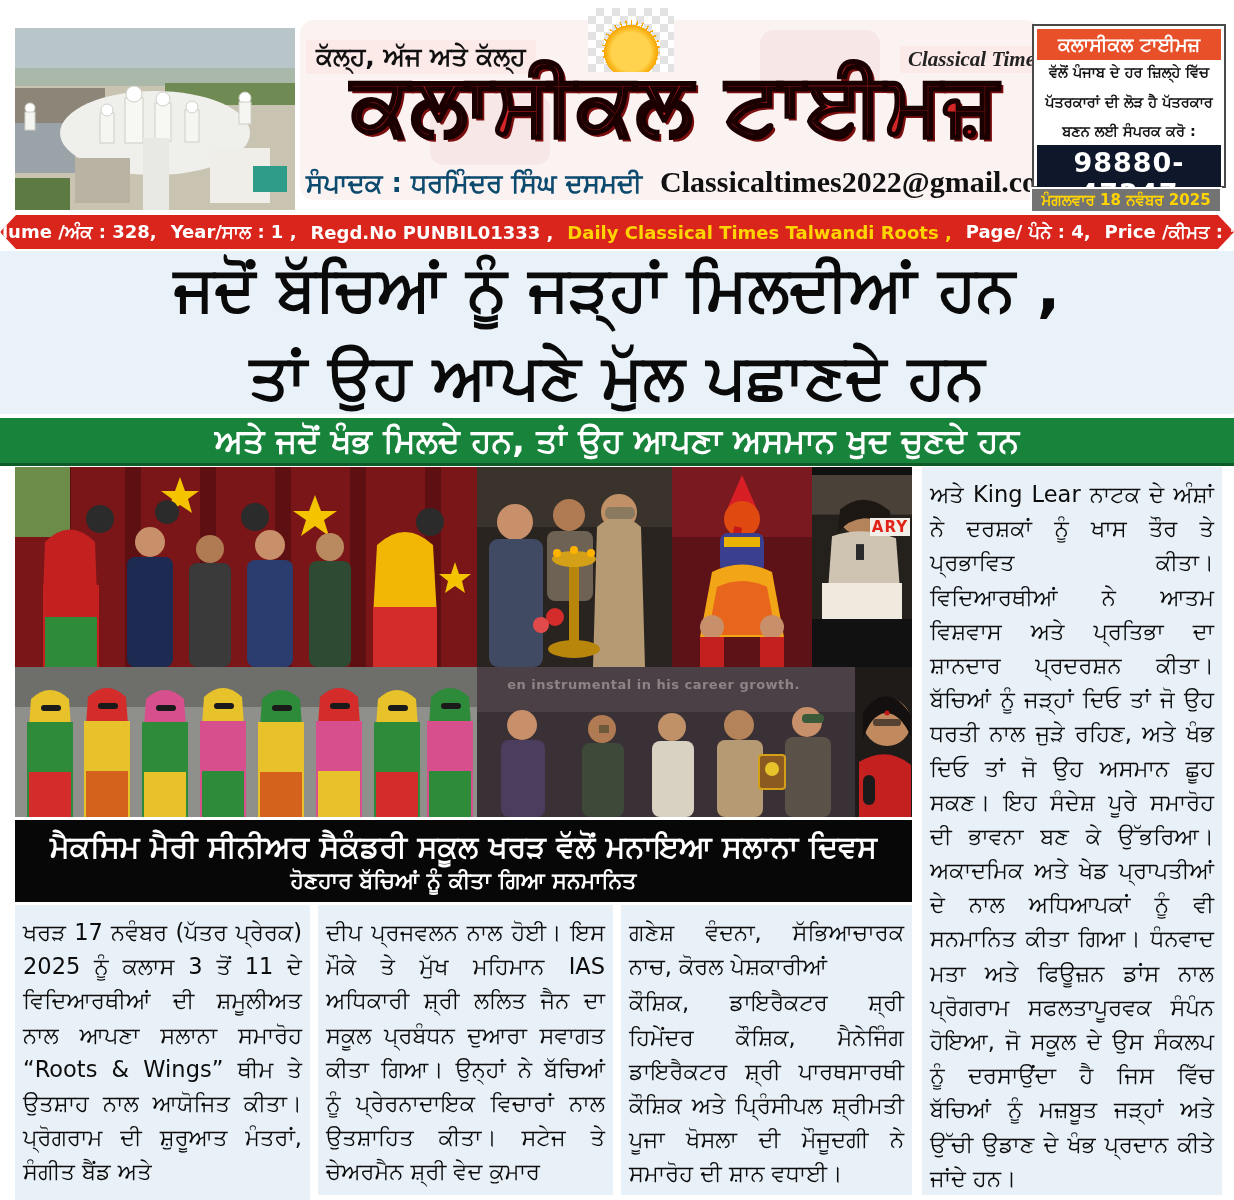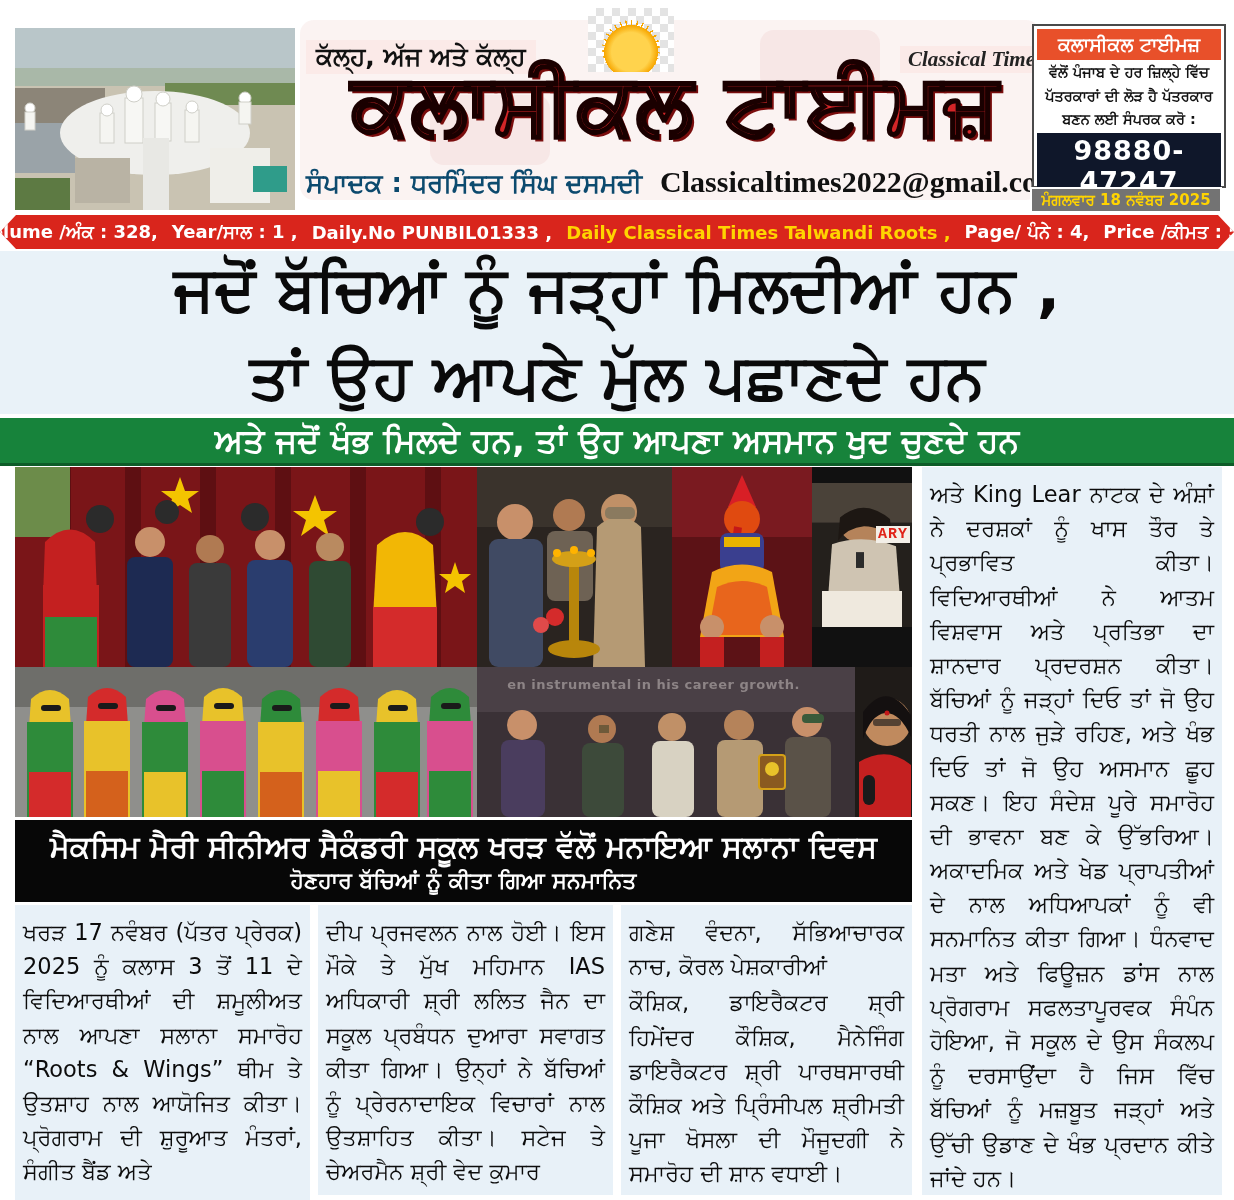--- a/index.html
+++ b/index.html
@@ -24,21 +24,21 @@
   .ct-label{position:absolute;left:900px;top:46px;font-family:"Liberation Serif","DejaVu Serif",serif;
     font-style:italic;font-weight:bold;font-size:21px;color:#222;background:#fbeae8;padding:1px 8px;}
   .editorline{position:absolute;left:306px;top:165px;width:660px;display:flex;align-items:baseline;gap:18px;}
   .editor{font-size:26px;font-weight:bold;color:#0c4a6e;white-space:nowrap;}
   .email{font-family:"Liberation Serif","DejaVu Serif",serif;font-size:30px;font-weight:bold;color:#111;white-space:nowrap;}
 
   .contactbox{position:absolute;left:1032px;top:24px;width:190px;height:160px;background:#ffffff;
     border:2px solid #4a4a4a;box-shadow:0 0 0 2px #ffffff inset;display:flex;flex-direction:column;}
   .cb-title{background:#e8502a;color:#fff;font-weight:bold;font-size:19px;text-align:center;
     padding:4px 2px;margin:3px;}
-  .cb-mid{flex:1;display:flex;flex-direction:column;justify-content:center;gap:4px;
+  .cb-mid{flex:1;display:flex;flex-direction:column;justify-content:center;gap:10px;
     text-align:center;font-size:14.5px;font-weight:bold;color:#111;line-height:1.35;}
   .cb-phone{background:#0f172a;color:#fff;font-weight:900;font-size:27px;text-align:center;
     padding:2px 0;margin:3px;letter-spacing:1px;}
   .datebar{position:absolute;left:1030px;top:187px;width:192px;height:26px;background:#737373;
     border:2px solid #fff;box-sizing:border-box;display:flex;align-items:center;justify-content:center;
     color:#ffd400;font-weight:bold;font-size:15px;white-space:nowrap;}
 
   
   .infobar{position:absolute;left:0;top:215px;width:1234px;height:34px;background:#d9251c;
     clip-path:polygon(16px 0,1218px 0,1234px 17px,1218px 34px,16px 34px,0 17px);
@@ -142,21 +142,21 @@
       </div>
       <div class="cb-phone">98880-47247</div>
     </div>
 
     <div class="datebar">ਮੰਗਲਵਾਰ 18 ਨਵੰਬਰ 2025</div>
   </div>
 
   <div class="infobar">
     <span>Volume /ਅੰਕ : 328,</span>
     <span>Year/ਸਾਲ : 1 ,</span>
-    <span>Daily.No PUNBIL01333 ,</span>
+    <span>Regd.No PUNBIL01333 ,</span>
     <span class="yel">Daily Classical Times Talwandi Roots ,</span>
     <span>Page/ ਪੰਨੇ : 4,</span>
     <span>Price /ਕੀਮਤ : 5/–</span>
   </div>
 
   <div class="headline">
     <div class="h1">ਜਦੋਂ ਬੱਚਿਆਂ ਨੂੰ ਜੜ੍ਹਾਂ ਮਿਲਦੀਆਂ ਹਨ ,</div>
     <div class="h2">ਤਾਂ ਉਹ ਆਪਣੇ ਮੁੱਲ ਪਛਾਣਦੇ ਹਨ</div>
   </div>
   <div class="greenbar">ਅਤੇ ਜਦੋਂ ਖੰਭ ਮਿਲਦੇ ਹਨ, ਤਾਂ ਉਹ ਆਪਣਾ ਅਸਮਾਨ ਖੁਦ ਚੁਣਦੇ ਹਨ</div>
@@ -239,21 +239,21 @@
         <rect x="52" y="70" width="36" height="10" fill="#e8b400"></rect>
         <path d="M40 105 Q70 90 100 105 L112 170 L28 170 Z" fill="#f2a516"></path>
         <path d="M45 120 Q70 108 95 120 L104 168 L36 168 Z" fill="#e8651c"></path>
         <circle cx="40" cy="160" r="12" fill="#c8906a"></circle>
           <rect x="28" y="170" width="24" height="30" fill="#c42020"></rect>
         <circle cx="100" cy="160" r="12" fill="#c8906a"></circle>
           <rect x="88" y="170" width="24" height="30" fill="#c42020"></rect>
       </svg>
     </div>
 
-    <div class="ph" style="left:797px;top:16px;width:100px;height:144px;font-family:Liberation Mono, monospace;">
+    <div class="ph" style="left:797px;top:8px;width:100px;height:144px;">
       <svg viewBox="0 0 100 200" preserveAspectRatio="none">
         <rect width="100" height="200" fill="#24201c"></rect>
         <rect width="100" height="55" fill="#4a4239"></rect>
         <circle cx="52" cy="60" r="24" fill="#b5835a"></circle>
         <path d="M28 48 Q52 20 78 50 L80 80 Q70 60 52 60 Q36 62 26 80 Z" fill="#1d1713"></path>
         <path d="M20 85 Q52 70 84 88 L88 160 L16 160 Z" fill="#cfc4b2"></path>
         <rect x="44" y="96" width="8" height="22" fill="#2b2b2b"></rect>
         <rect x="10" y="150" width="80" height="50" fill="#efe9de"></rect>
       </svg>
       <span class="ovl-ary">ARY</span>

